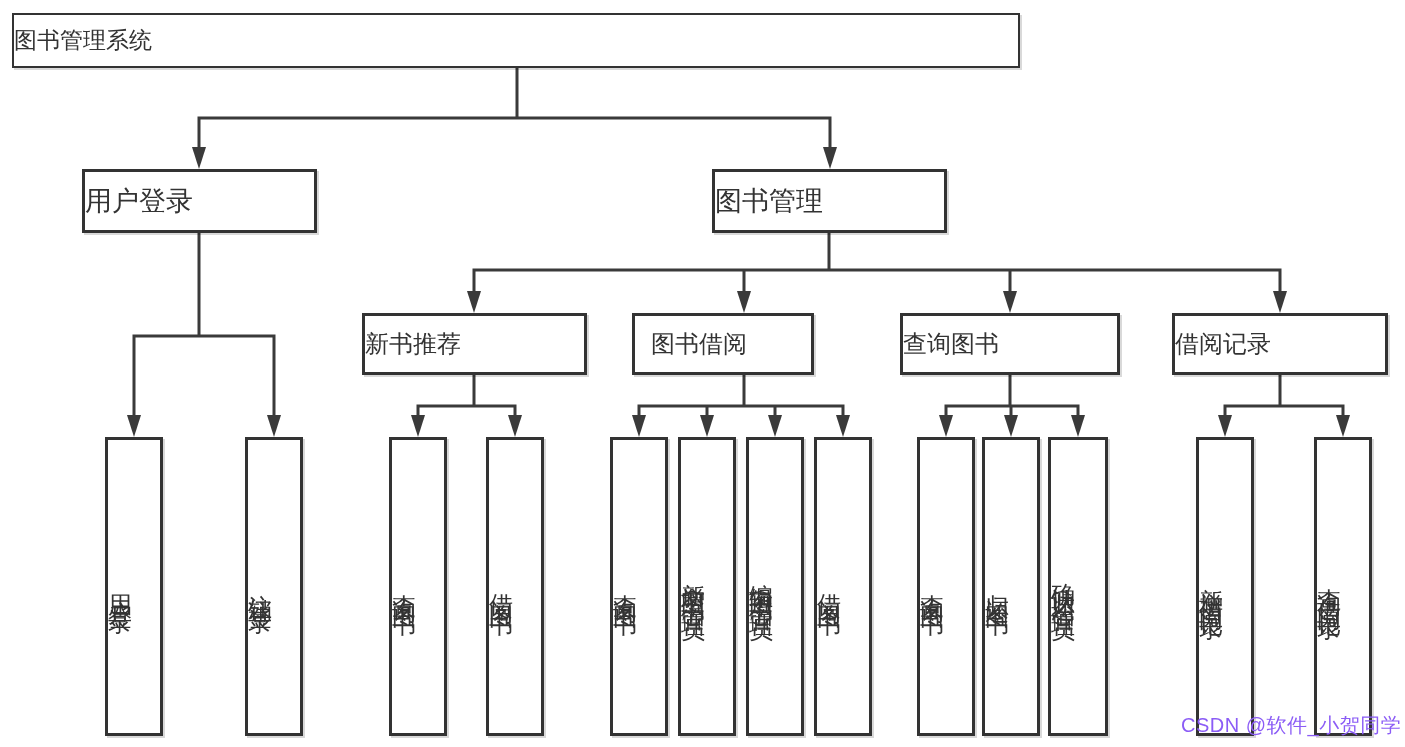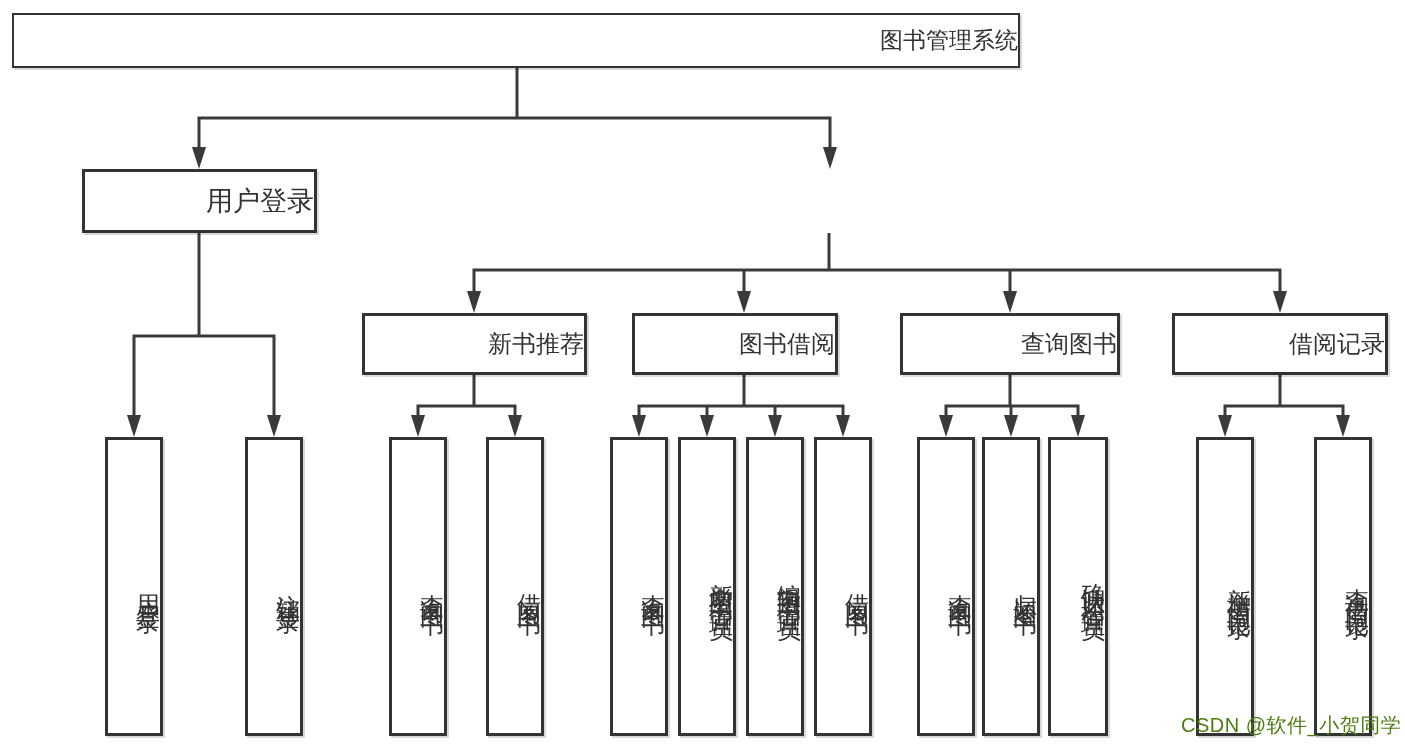--- a/index.html
+++ b/index.html
@@ -24,37 +24,37 @@
     height: 747px;
     z-index: 1;
   }
   .node {
     position: absolute;
     background: #ffffff;
     border: 3px solid #333333;
     box-sizing: border-box;
     display: flex;
     align-items: center;
-    justify-content: flex-end;
+    justify-content: flex-start;
     box-shadow: 2px 2px 0 rgba(0,0,0,0.15);
     z-index: 2;
     text-align: center;
   }
   .root {
     left: 12px; top: 13px;
     width: 1008px; height: 55px;
     border-width: 2px;
     font-size: 23px;
   }
   .l2 { top: 169px; width: 235px; height: 64px; font-size: 27px; }
   .l2-0 { left: 82px; }
   .l2-1 { left: 712px; }
   .l3 { top: 313px; height: 62px; font-size: 24px; font-family: Liberation Serif, serif; }
   .l3-0 { left: 362px; width: 225px; }
-  .l3-1 { left: 632px; width: 206px; }
+  .l3-1 { left: 632px; width: 182px; padding-left: 16px; }
   .l3-2 { left: 900px; width: 220px; }
   .l3-3 { left: 1172px; width: 216px; }
   .leaf { top: 437px; height: 299px; width: 58px; }
   .vlabel {
     writing-mode: vertical-rl;
     font-size: 24px;
     letter-spacing: 6px;
     line-height: 1;
     white-space: nowrap;
   }
@@ -70,21 +70,21 @@
   .leaf-9  { left: 982px; }
   .leaf-10 { left: 1048px; width: 60px; }
   .leaf-11 { left: 1196px; }
   .leaf-12 { left: 1314px; }
   .leaf-5 .vlabel, .leaf-6 .vlabel, .leaf-10 .vlabel { letter-spacing: 5px; }
   .watermark {
     position: absolute;
     left: 1181px;
     top: 712px;
     font-size: 20px;
-    color: #4d7c0f;
+    color: #8b5cf6;
     z-index: 5;
     white-space: nowrap;
     letter-spacing: 0.5px;
   }
 </style>
 </head>
 <body>
 
 <div id="canvas">
 
@@ -120,20 +120,23 @@
       <polygon points="1336,415 1350,415 1343,437"></polygon>
     </g>
   </svg>
 
   <div class="node root">
     <span>图书管理系统</span>
   </div>
 
   <div class="node l2 l2-0">
     <span>用户登录</span>
+  </div>
+  <div class="node l2 l2-1">
+    <span>图书管理</span>
   </div>
 
   <div class="node l3 l3-0">
     <span>新书推荐</span>
   </div>
   <div class="node l3 l3-1">
     <span>图书借阅</span>
   </div>
   <div class="node l3 l3-2">
     <span>查询图书</span>

